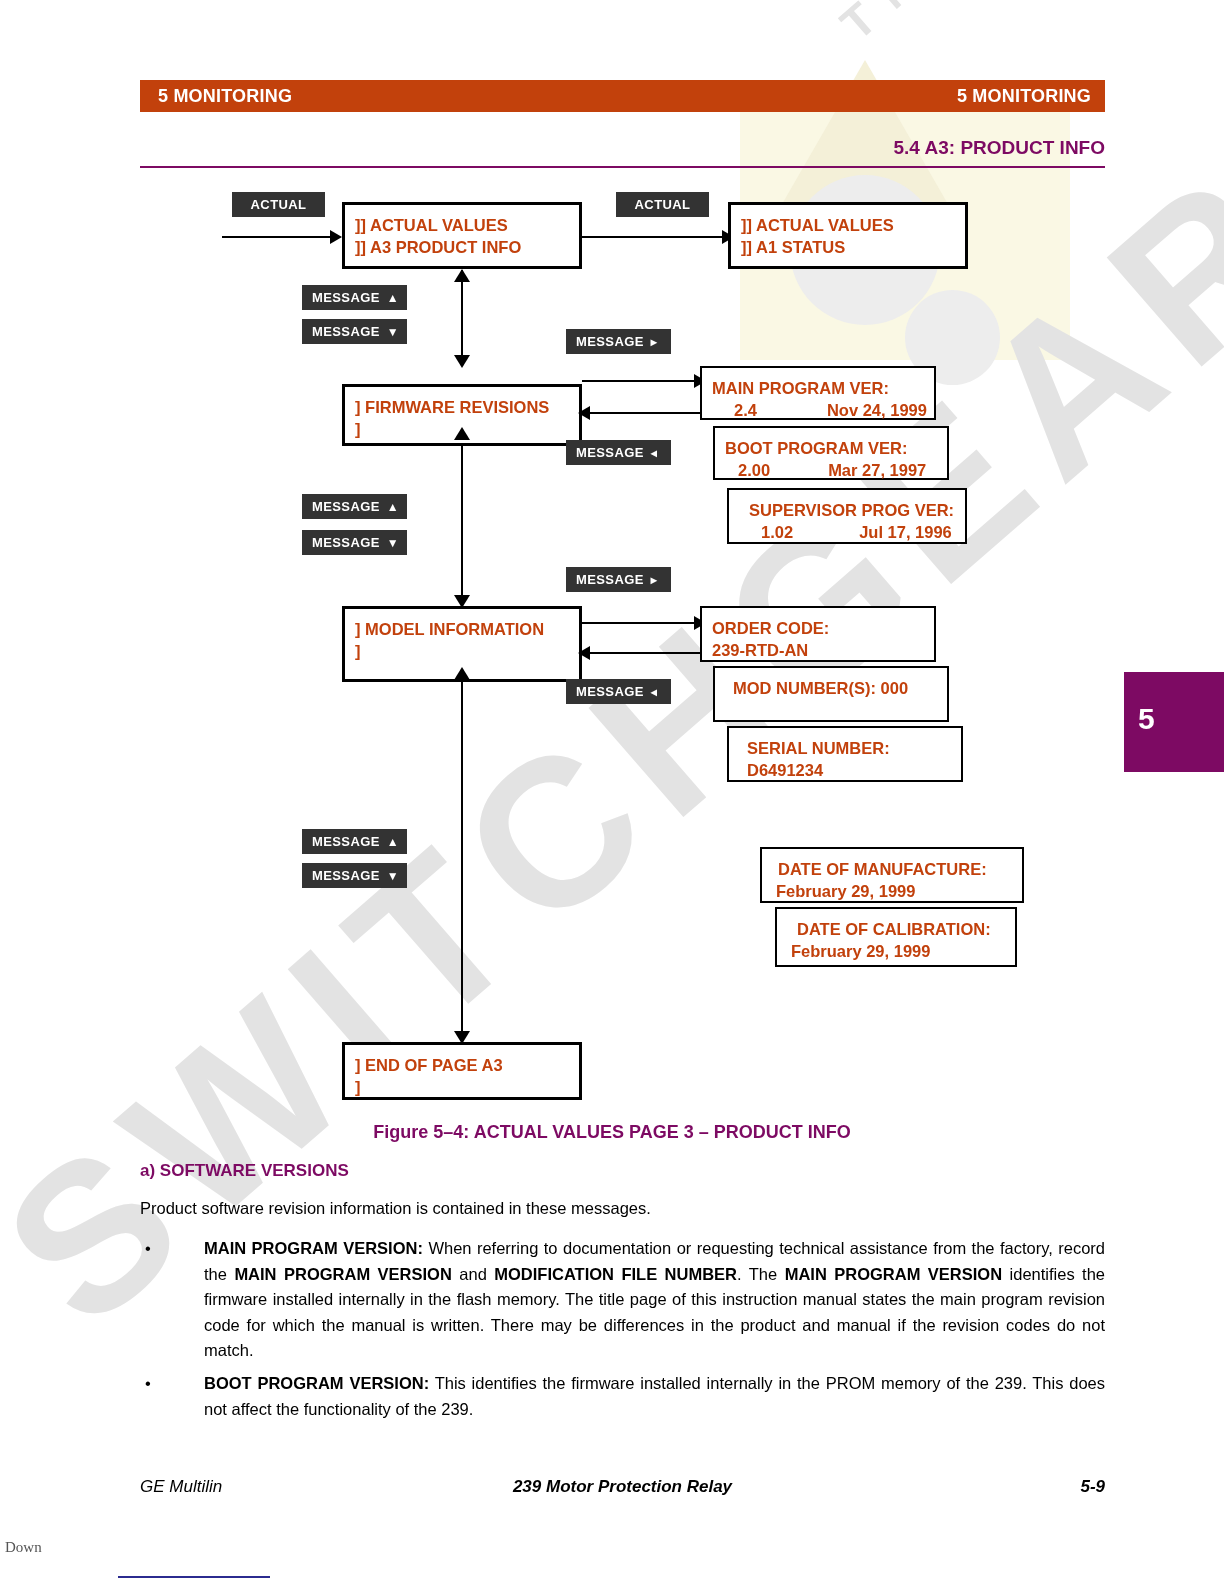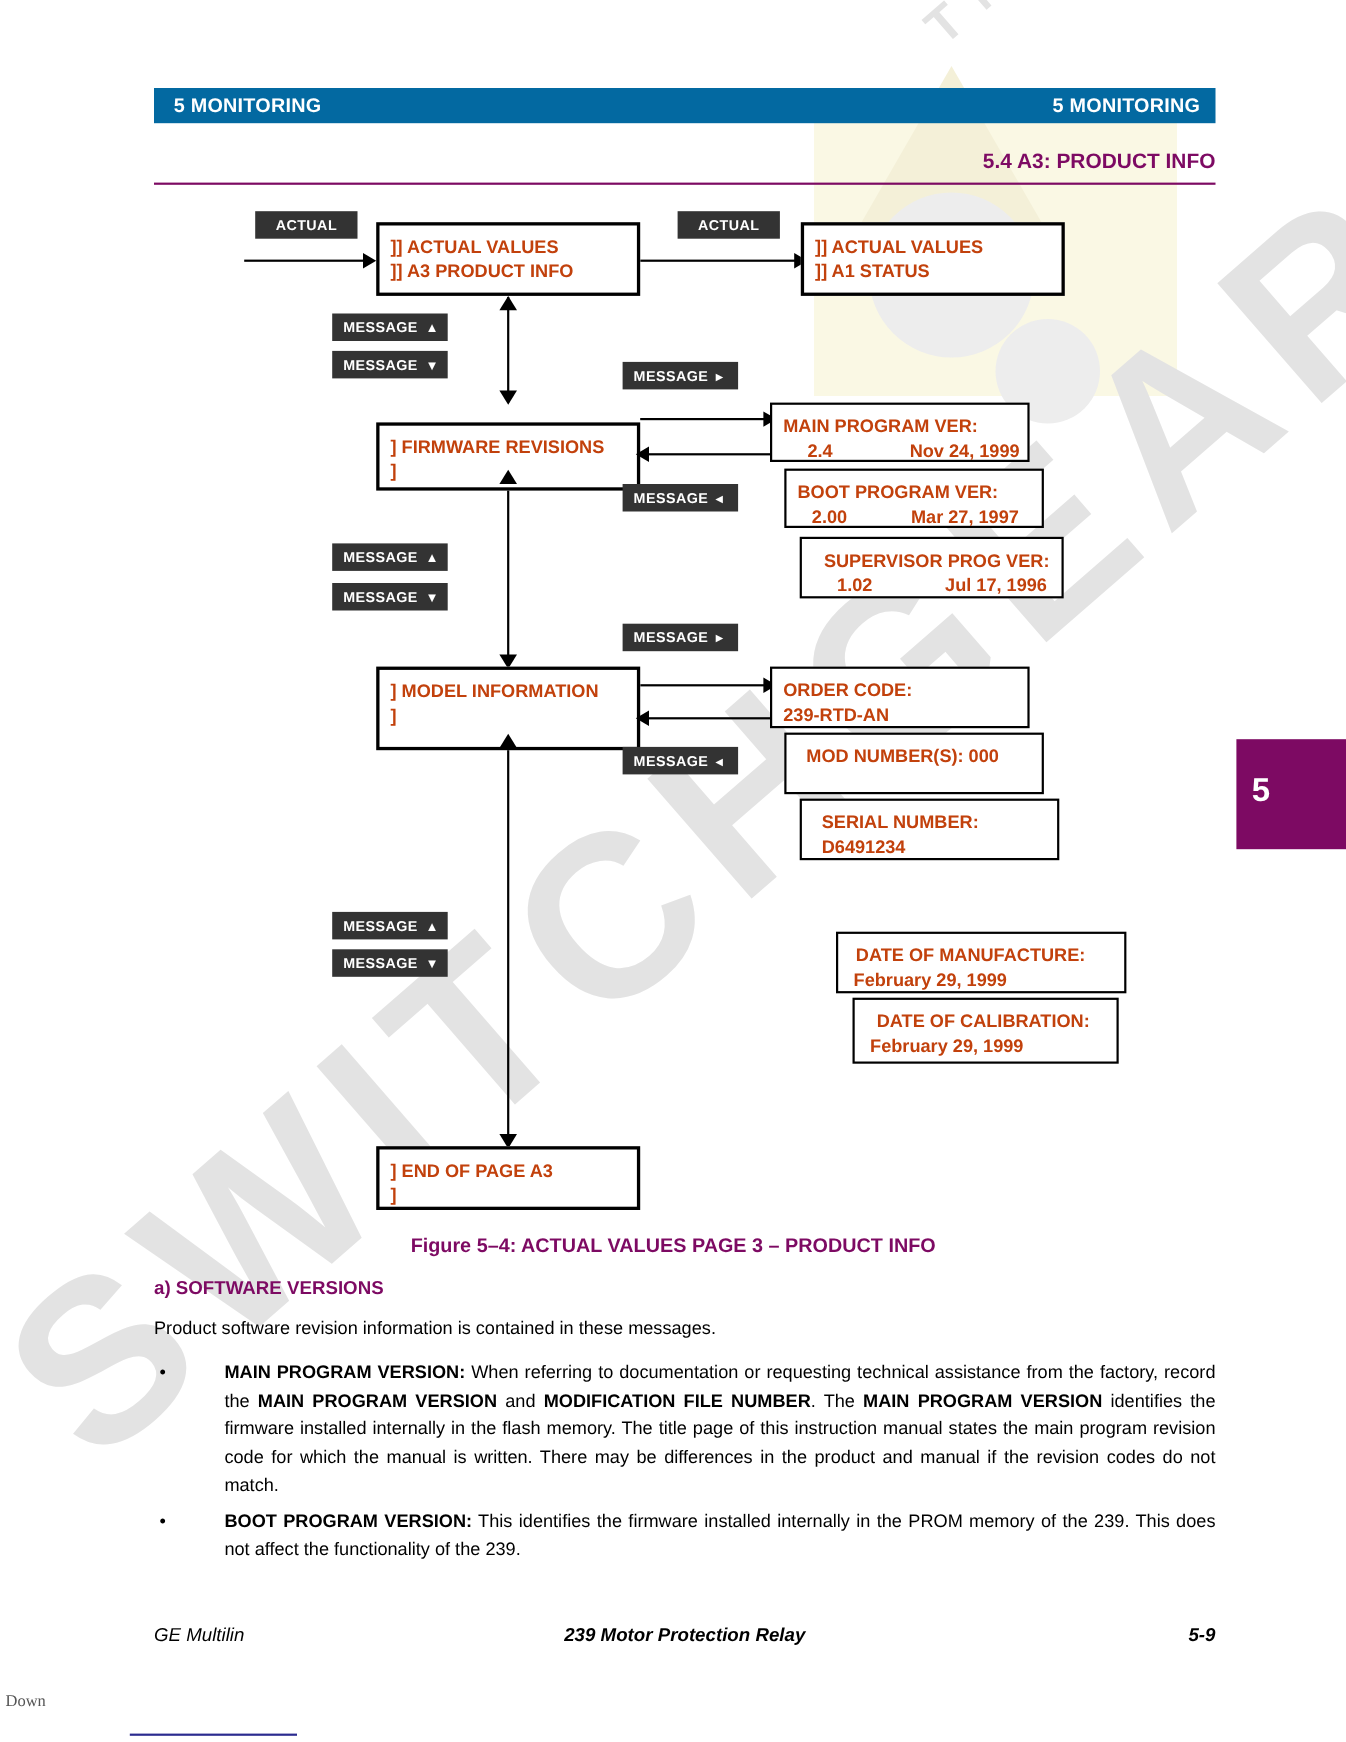--- a/index.html
+++ b/index.html
@@ -48,21 +48,21 @@
     border-bottom:165px solid #f4f0d8;
   }
   #wm-blob{
     position:absolute;left:740px;top:100px;width:330px;height:260px;
     background:#faf8e4;
   }
 
   
   #header-bar{
     position:absolute;left:140px;top:80px;width:965px;height:32px;
-    background:#0369a1;z-index:5;
+    background:#c2410c;z-index:5;
   }
   #header-bar .hl{
     position:absolute;left:18px;top:6px;
     color:#fff;font-size:18px;font-weight:700;letter-spacing:.2px;
   }
   #header-bar .hr{
     position:absolute;right:14px;top:6px;
     color:#fff;font-size:18px;font-weight:700;letter-spacing:.2px;
   }
   #section-title{

